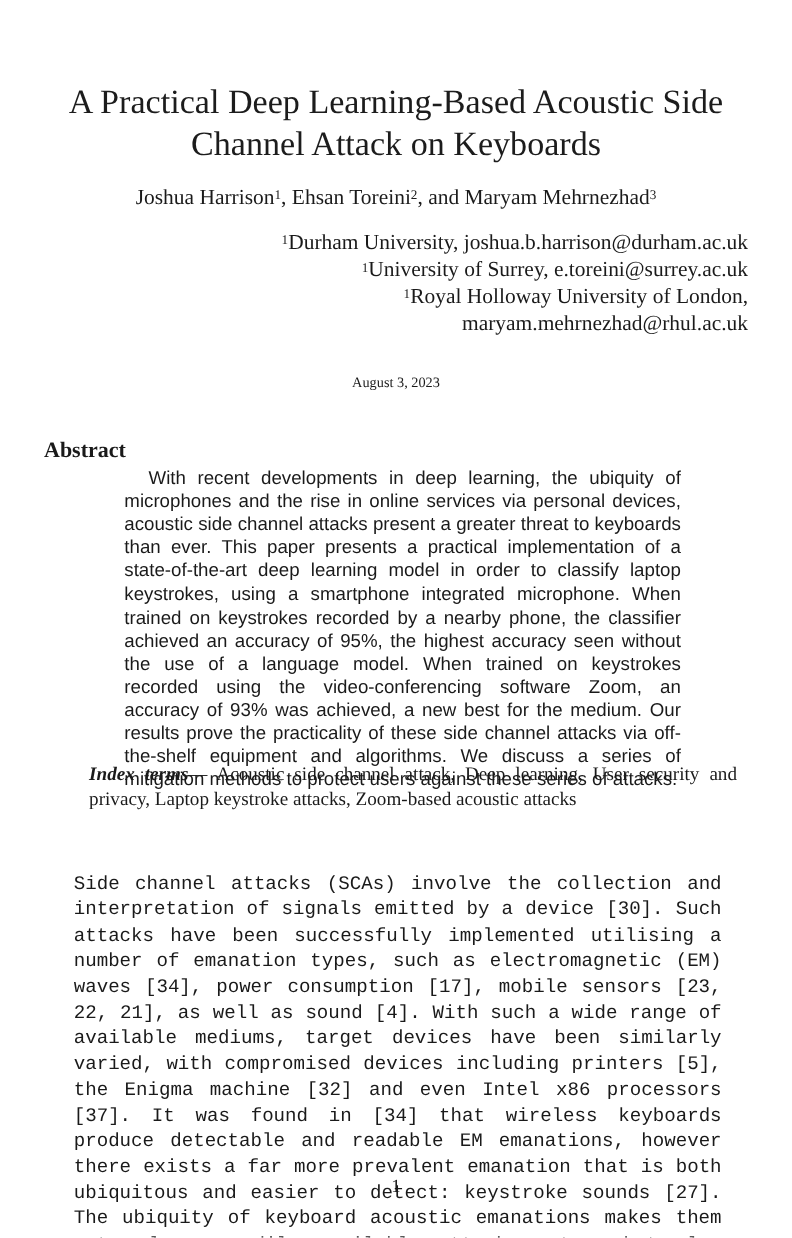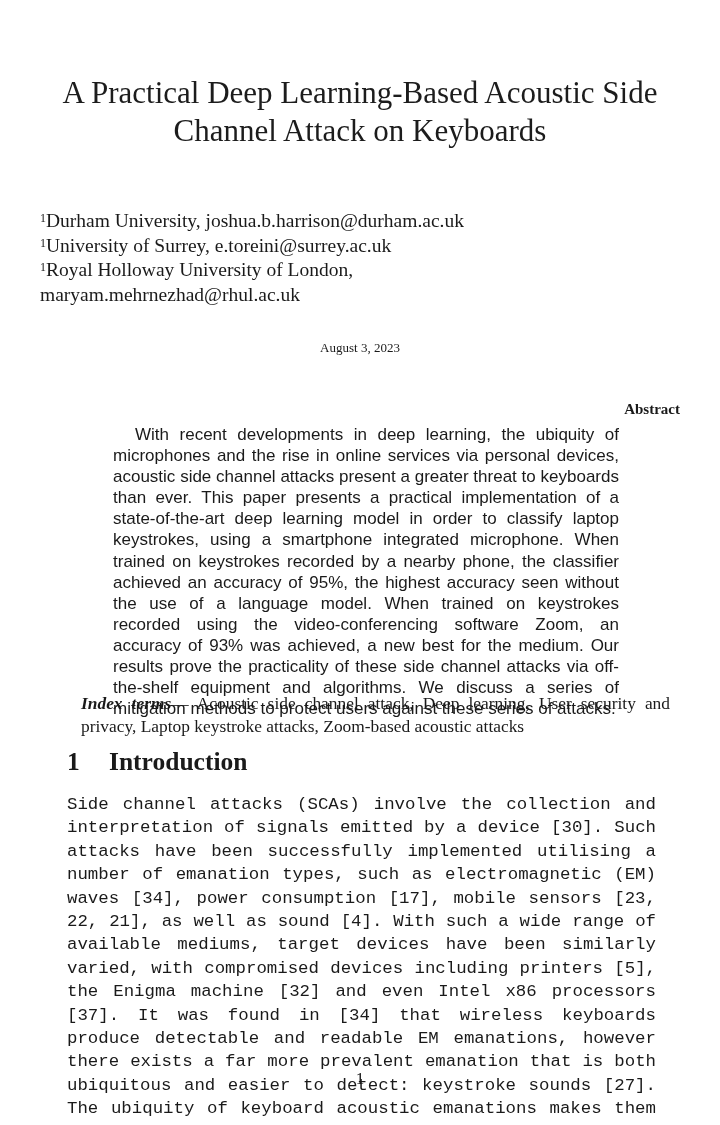--- a/index.html
+++ b/index.html
@@ -49,45 +49,45 @@
       font-size: 12px;
       vertical-align: top;
       position: relative;
       top: -3px;
     }
     .affil-block {
       position: absolute;
       left: 40px;
       width: 640px;
       top: 209px;
-      text-align: left;
+      text-align: right;
       font-family: "Liberation Serif", serif;
       font-size: 19.5px;
       line-height: 24.5px;
     }
     .affil { display: block; }
     .date {
       position: absolute;
       left: 40px;
       width: 640px;
       top: 336px;
       text-align: center;
       font-family: "Liberation Serif", serif;
       font-size: 13px;
       line-height: 24px;
     }
     .abstract-heading {
       position: absolute;
       left: 40px;
       width: 640px;
       top: 399px;
-      text-align: right;
+      text-align: left;
       font-family: "Liberation Serif", serif;
       font-weight: bold;
-      font-size: 15px;
+      font-size: 20px;
       line-height: 20px;
     }
     .abstract-body {
       position: absolute;
       left: 113px;
       width: 506px;
       top: 424px;
       font-family: Liberation Sans, sans-serif;
       font-size: 17px;
       line-height: 21.1px;
@@ -151,35 +151,37 @@
 </head>
 <body>
 
 <div class="page">
 
   <h1 class="title">
     <span>A Practical Deep Learning-Based Acoustic Side</span><br>
     <span>Channel Attack on Keyboards</span>
   </h1>
 
+  <div class="authors">
+    <span>Joshua Harrison</span><sup>1</sup><span>, </span><span>Ehsan Toreini</span><sup>2</sup><span>, and </span><span>Maryam Mehrnezhad</span><sup>3</sup>
+  </div>
 
   <div class="affil-block">
     <span class="affil"><sup>1</sup><span>Durham University, joshua.b.harrison@durham.ac.uk</span></span>
     <span class="affil"><sup>1</sup><span>University of Surrey, e.toreini@surrey.ac.uk</span></span>
     <span class="affil"><sup>1</sup><span>Royal Holloway University of London,</span></span>
     <span class="affil"><span>maryam.mehrnezhad@rhul.ac.uk</span></span>
   </div>
 
   <div class="date">August 3, 2023</div>
 
   <div class="abstract-heading">Abstract</div>
 
   <p class="abstract-body">With recent developments in deep learning, the ubiquity of micro­phones and the rise in online services via personal devices, acoustic side channel attacks present a greater threat to keyboards than ever. This pa­per presents a practical implementation of a state-of-the-art deep learning model in order to classify laptop keystrokes, using a smartphone integrated microphone. When trained on keystrokes recorded by a nearby phone, the classifier achieved an accuracy of 95%, the highest accuracy seen without the use of a language model. When trained on keystrokes recorded using the video-conferencing software Zoom, an accuracy of 93% was achieved, a new best for the medium.  Our results prove the practicality of these side channel attacks via off-the-shelf equipment and algorithms. We dis­cuss a series of mitigation methods to protect users against these series of attacks.</p>
 
   <p class="index-terms"><span class="label">Index terms</span><span>— </span><span>Acoustic side channel attack, Deep learning, User security and privacy, Laptop keystroke attacks, Zoom-based acoustic attacks</span></p>
 
-  <h2 class="section-heading"><span class="num">1</span><span>Introduction</span></h2>
 
   <p class="body-text">Side channel attacks (SCAs) involve the collection and interpretation of sig­nals emitted by a device [30]. Such attacks have been successfully implemented utilising a number of emanation types, such as electromagnetic (EM) waves [34], power consumption [17], mobile sensors [23, 22, 21], as well as sound [4]. With such a wide range of available mediums, target devices have been similarly varied, with compromised devices including printers [5], the Enigma machine [32] and even Intel x86 processors [37]. It was found in [34] that wireless key­boards produce detectable and readable EM emanations, however there exists a far more prevalent emanation that is both ubiquitous and easier to detect: keystroke sounds [27].  The ubiquity of keyboard acoustic emanations makes them not only a readily available attack vector, but also prompts victims to underestimate (and therefore not try to hide) their output. For example, when</p>
 
   <div class="page-number">1</div>
 
 </div>
 
 </body></html>

